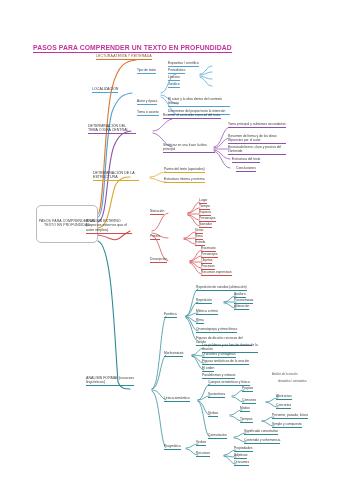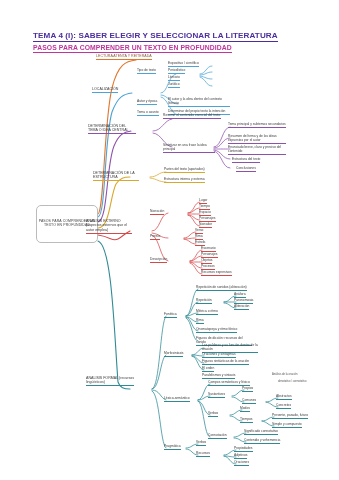--- a/index.html
+++ b/index.html
@@ -21,21 +21,20 @@
   .lbl.u{border-bottom-width:.7px;border-bottom-style:solid;}
   .lbl.big{font-size:3.6px;}
   .lbl.wrap{white-space:normal;}
   .tiny{font-size:2.7px;color:#555;}
 </style>
 </head>
 <body>
 
 <div id="map">
 
-  <div class="title">TEMA 4 (I): SABER ELEGIR Y SELECCIONAR LA LITERATURA</div>
   <div class="subtitle">PASOS PARA COMPRENDER UN TEXTO EN PROFUNDIDAD</div>
 
   <svg class="links" viewBox="0 0 339 480">
     <g fill="none" stroke-width="1.1" stroke-linecap="round">
       <path d="M98 214 C104 212 104 120 112 88 C118 64 126 61 136 60" stroke="#e2762e"></path>
       <path d="M98 217 C106 215 104 140 112 112 C118 96 124 94 132 93" stroke="#4ba3d6"></path>
       <path d="M98 222 C108 220 106 166 114 146 C119 134 124 132 131 131" stroke="#8e51ab"></path>
       <path d="M98 228 C110 228 110 196 116 184 C120 178 124 177 130 177" stroke="#d8a72b"></path>
       <path d="M98 235 C112 237 112 242 118 239 C122 237 124 234 130 231" stroke="#d6494b"></path>
       <path d="M98 241 C112 246 114 330 118 382 C120 388 124 389 130 389" stroke="#2f8a95"></path>

